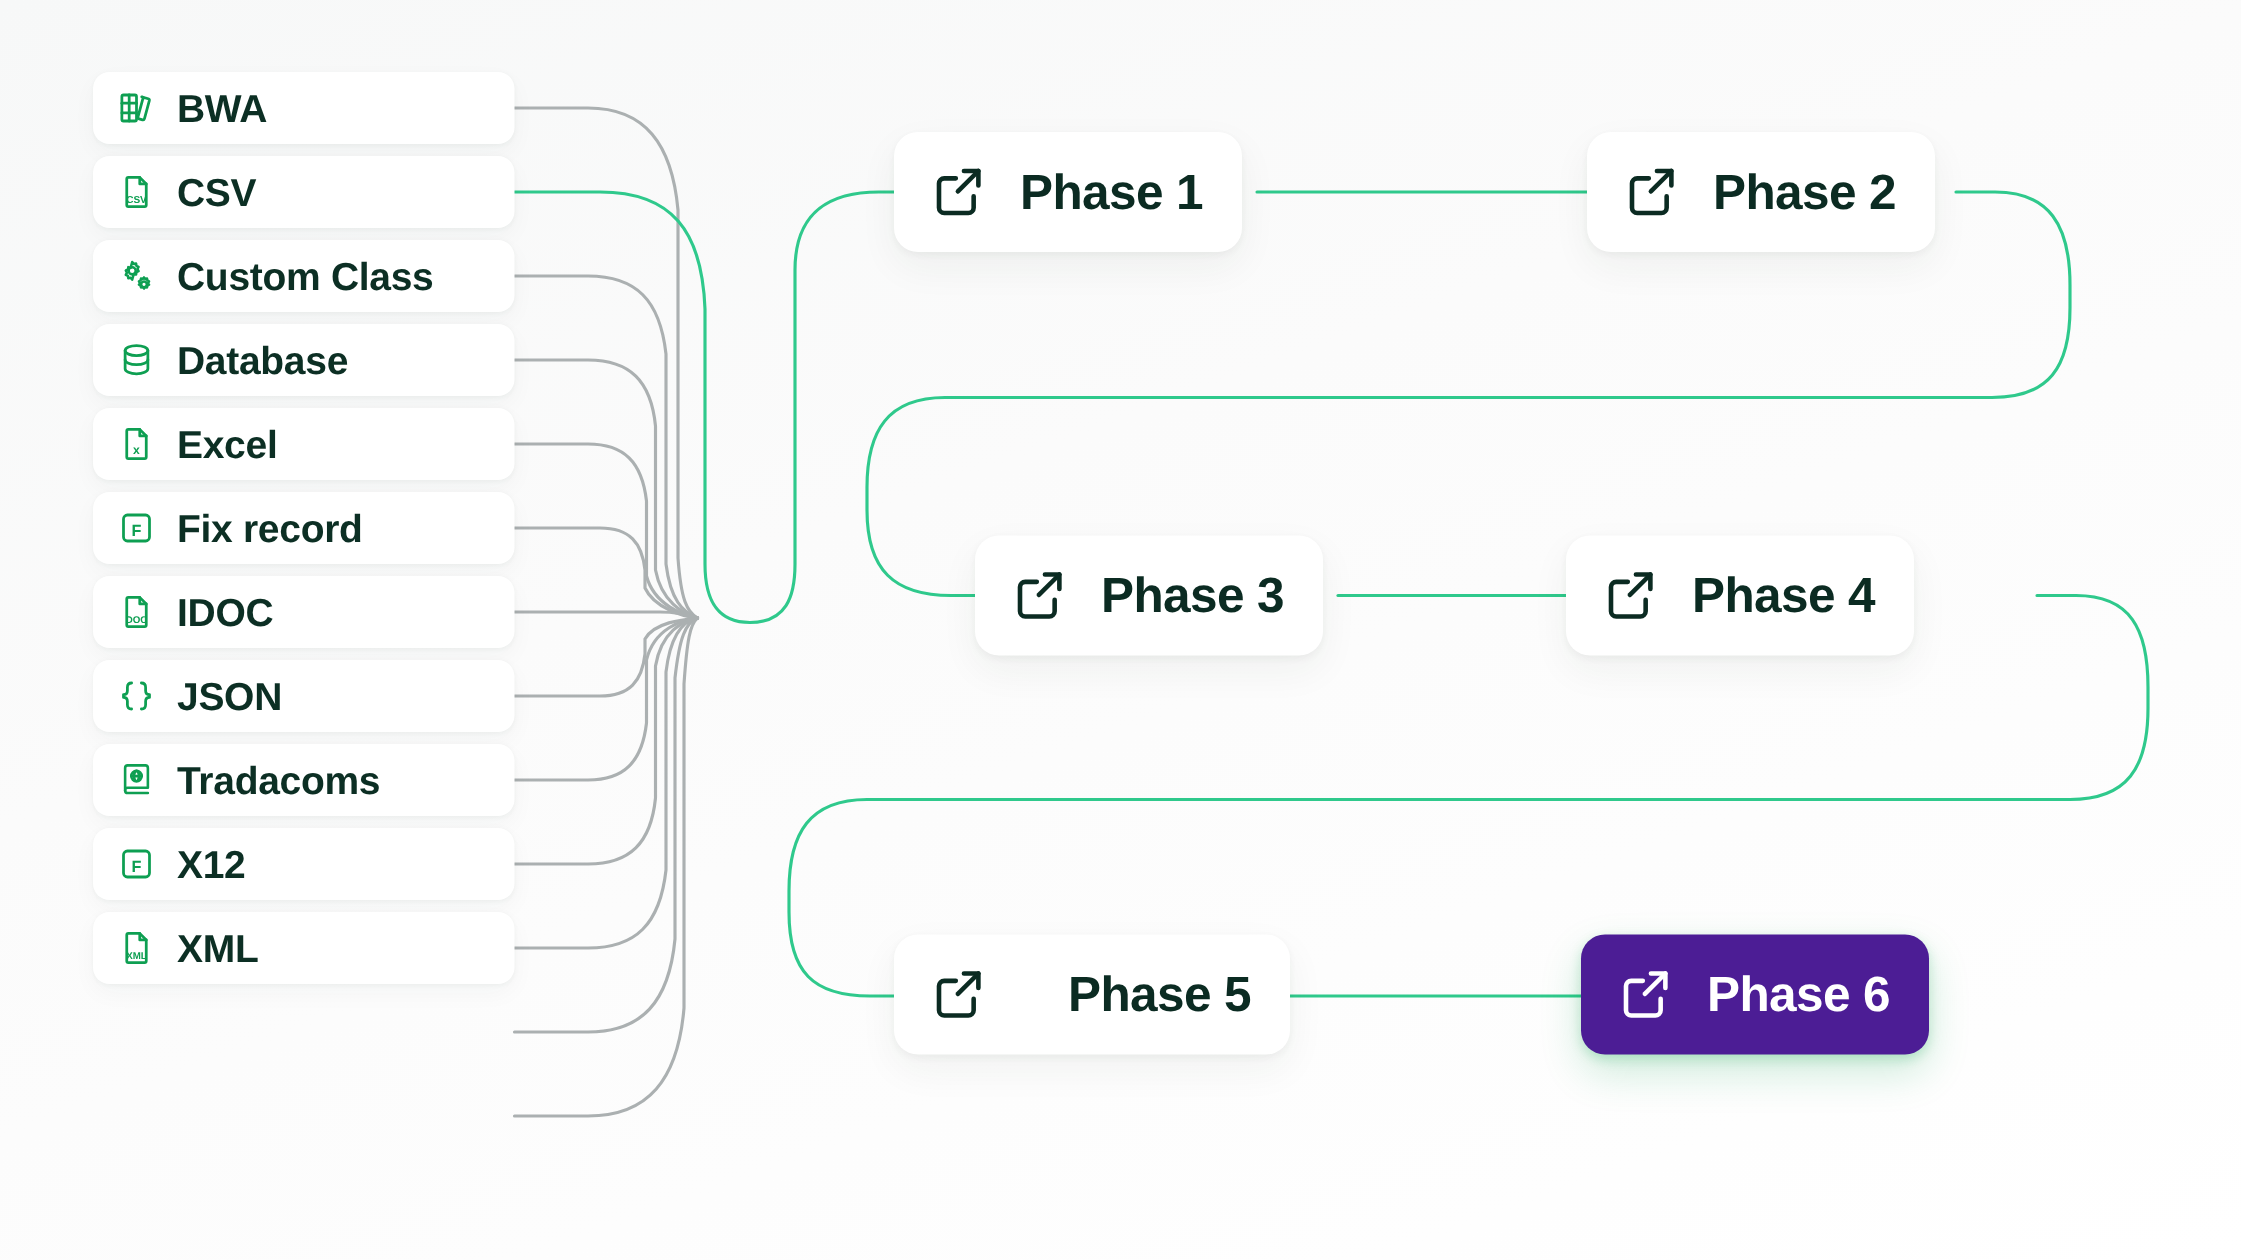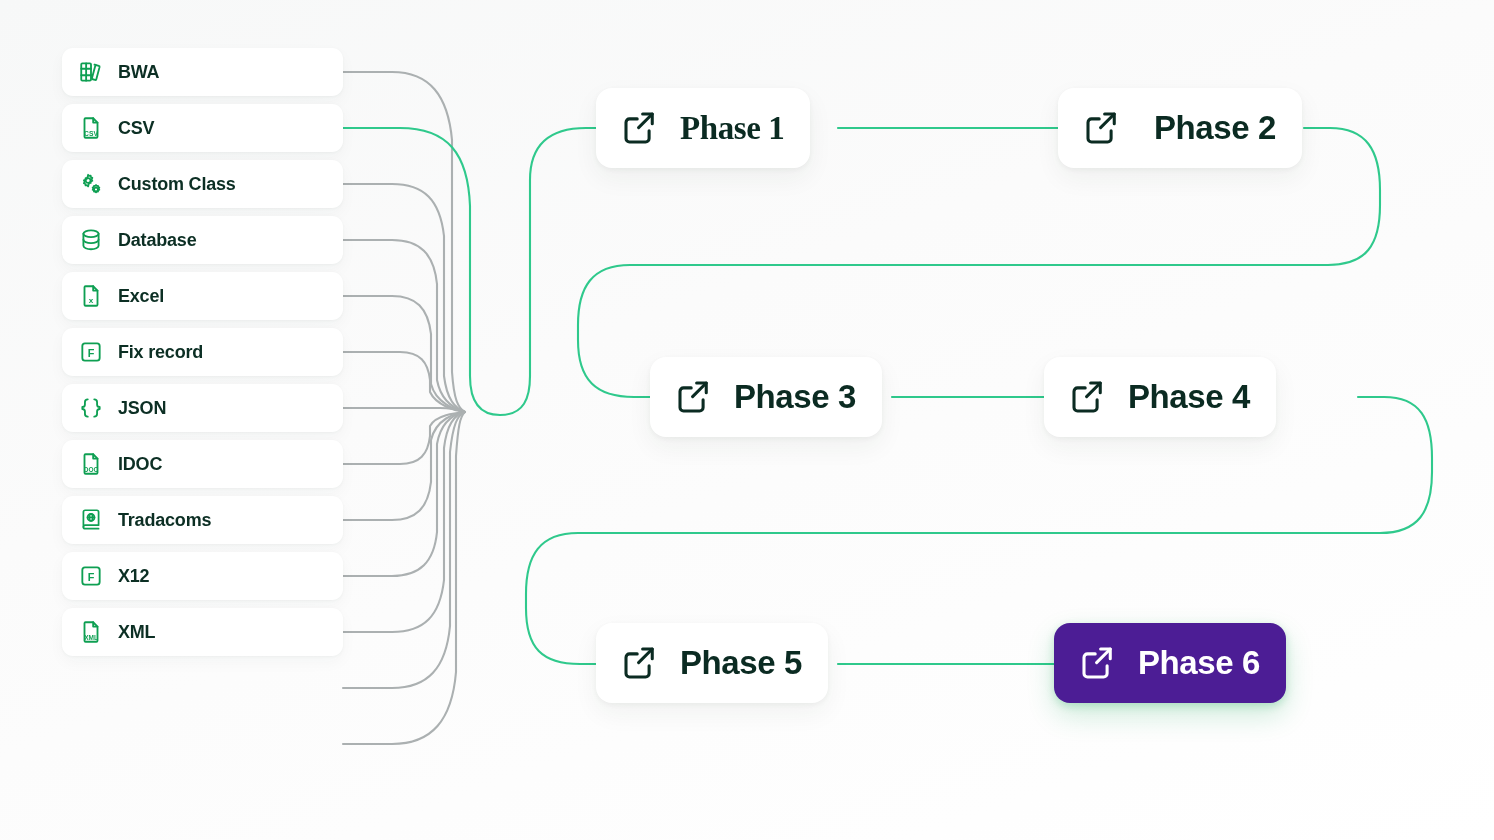--- a/index.html
+++ b/index.html
@@ -63,21 +63,21 @@
     flex: 0 0 30px;
     display: flex;
     align-items: center;
     justify-content: center;
     color: #0E9F52;
   }
   .format-icon svg { display: block; }
 
   .format-label {
     margin-left: 12px;
-    font-size: 18px;
+    font-size: 26px;
     font-weight: 600;
     letter-spacing: -0.2px;
     color: #0C2F24;
     white-space: nowrap;
   }
 
   
   .phase-node {
     position: absolute;
     height: 80px;
@@ -113,25 +113,25 @@
     margin-left: 18px;
     font-size: 33px;
     font-weight: 600;
     letter-spacing: -0.4px;
     color: #0B2B22;
     white-space: nowrap;
   }
   .phase-node.is-active .phase-label { color: #ffffff; }
 
   
-  #phase-1 { left: 596px;  top: 88px; font-family: Liberation Serif, serif;  }
-  #phase-2 { left: 1058px; top: 88px; gap: 12px;  }
+  #phase-1 { left: 596px;  top: 88px;  }
+  #phase-2 { left: 1058px; top: 88px;  }
   #phase-3 { left: 650px;  top: 357px; text-align: center; }
   #phase-4 { left: 1044px; top: 357px; }
-  #phase-5 { left: 596px;  top: 623px; }
+  #phase-5 { left: 596px;  top: 623px; gap: 32px; }
   #phase-6 { left: 1054px; top: 623px; }
 </style>
 </head>
 <body>
 
 <div id="canvas">
 
   <svg id="wires" viewBox="0 0 1494 840" xmlns="http://www.w3.org/2000/svg">
 
     <g fill="none" stroke-linecap="round" stroke-width="2.1">
@@ -240,36 +240,36 @@
           <rect x="4" y="4" width="16" height="16" rx="2.4"></rect>
           <text x="12" y="17" font-size="10" font-family="Liberation Sans, sans-serif" font-weight="600" fill="currentColor" stroke="none" text-anchor="middle">F</text>
         </svg>
       </span>
       <span class="format-label">Fix record</span>
     </div>
 
     <div class="format-item">
       <span class="format-icon">
         <svg width="26" height="26" viewBox="0 0 24 24" fill="none" stroke="currentColor" stroke-width="1.7" stroke-linecap="round" stroke-linejoin="round">
-          <path d="M9 4c-2 0-2.6 1.1-2.6 2.6v2.1c0 1.6-.8 2.4-2.4 2.4v1.8c1.6 0 2.4.8 2.4 2.4v2.1C6.4 18.9 7 20 9 20"></path>
-          <path d="M15 4c2 0 2.6 1.1 2.6 2.6v2.1c0 1.6.8 2.4 2.4 2.4v1.8c-1.6 0-2.4.8-2.4 2.4v2.1c0 1.5-.6 2.6-2.6 2.6"></path>
-        </svg>
-      </span>
-      <span class="format-label">JSON</span>
-    </div>
-
-    <div class="format-item">
-      <span class="format-icon">
-        <svg width="26" height="26" viewBox="0 0 24 24" fill="none" stroke="currentColor" stroke-width="1.7" stroke-linecap="round" stroke-linejoin="round">
           <path d="M14 3H7a1 1 0 00-1 1v16a1 1 0 001 1h10a1 1 0 001-1V7z"></path>
           <path d="M14 3v4h4"></path>
           <text x="12" y="19" font-size="6" font-family="Liberation Sans, sans-serif" font-weight="bold" fill="currentColor" stroke="none" text-anchor="middle">DOC</text>
         </svg>
       </span>
       <span class="format-label">IDOC</span>
+    </div>
+
+    <div class="format-item">
+      <span class="format-icon">
+        <svg width="26" height="26" viewBox="0 0 24 24" fill="none" stroke="currentColor" stroke-width="1.7" stroke-linecap="round" stroke-linejoin="round">
+          <path d="M9 4c-2 0-2.6 1.1-2.6 2.6v2.1c0 1.6-.8 2.4-2.4 2.4v1.8c1.6 0 2.4.8 2.4 2.4v2.1C6.4 18.9 7 20 9 20"></path>
+          <path d="M15 4c2 0 2.6 1.1 2.6 2.6v2.1c0 1.6.8 2.4 2.4 2.4v1.8c-1.6 0-2.4.8-2.4 2.4v2.1c0 1.5-.6 2.6-2.6 2.6"></path>
+        </svg>
+      </span>
+      <span class="format-label">JSON</span>
     </div>
 
     <div class="format-item">
       <span class="format-icon">
         <svg width="26" height="26" viewBox="0 0 24 24" fill="none" stroke="currentColor" stroke-width="1.6" stroke-linecap="round" stroke-linejoin="round">
           <path d="M5 4.6A1.6 1.6 0 016.6 3h10.8A1.6 1.6 0 0119 4.6v12.2H6.6A1.6 1.6 0 005 18.4z"></path>
           <path d="M5 18.4A1.6 1.6 0 006.6 20H19"></path>
           <circle cx="12" cy="9.6" r="3.2"></circle>
           <line x1="8.8" y1="9.6" x2="15.2" y2="9.6"></line>
           <ellipse cx="12" cy="9.6" rx="1.5" ry="3.2"></ellipse>

